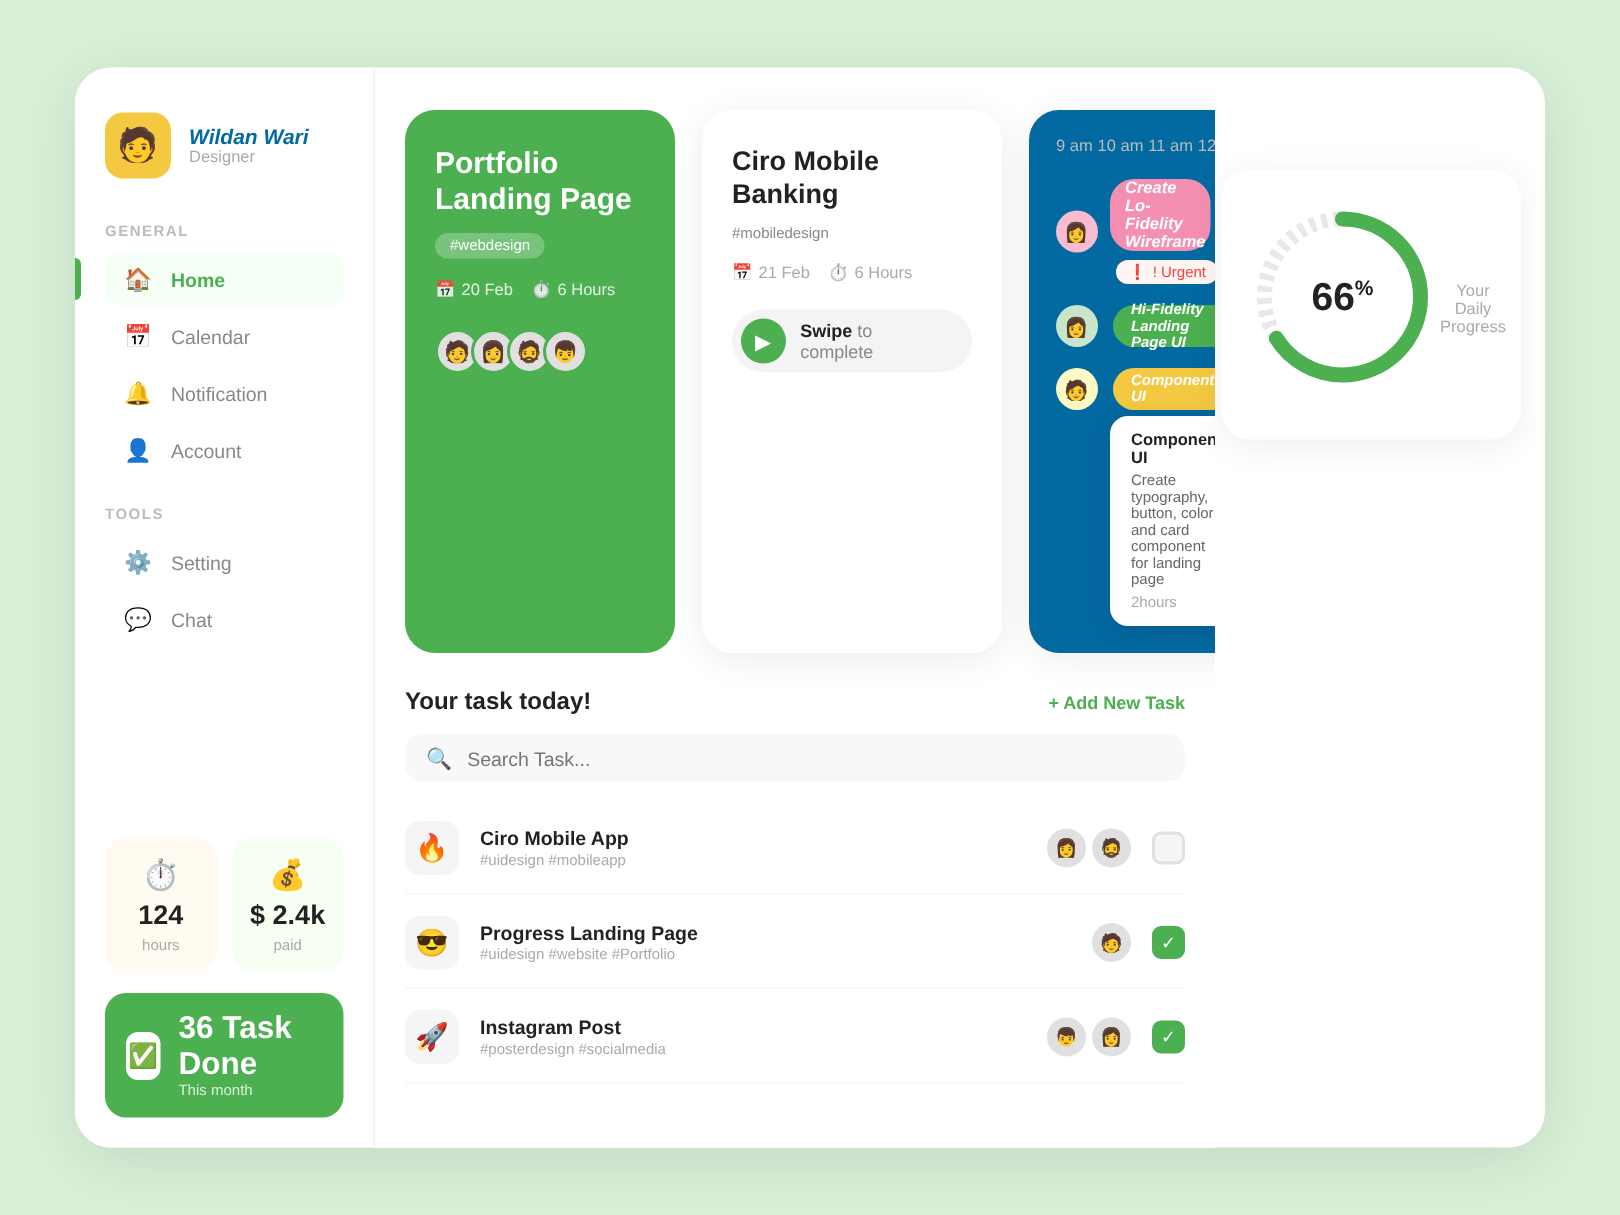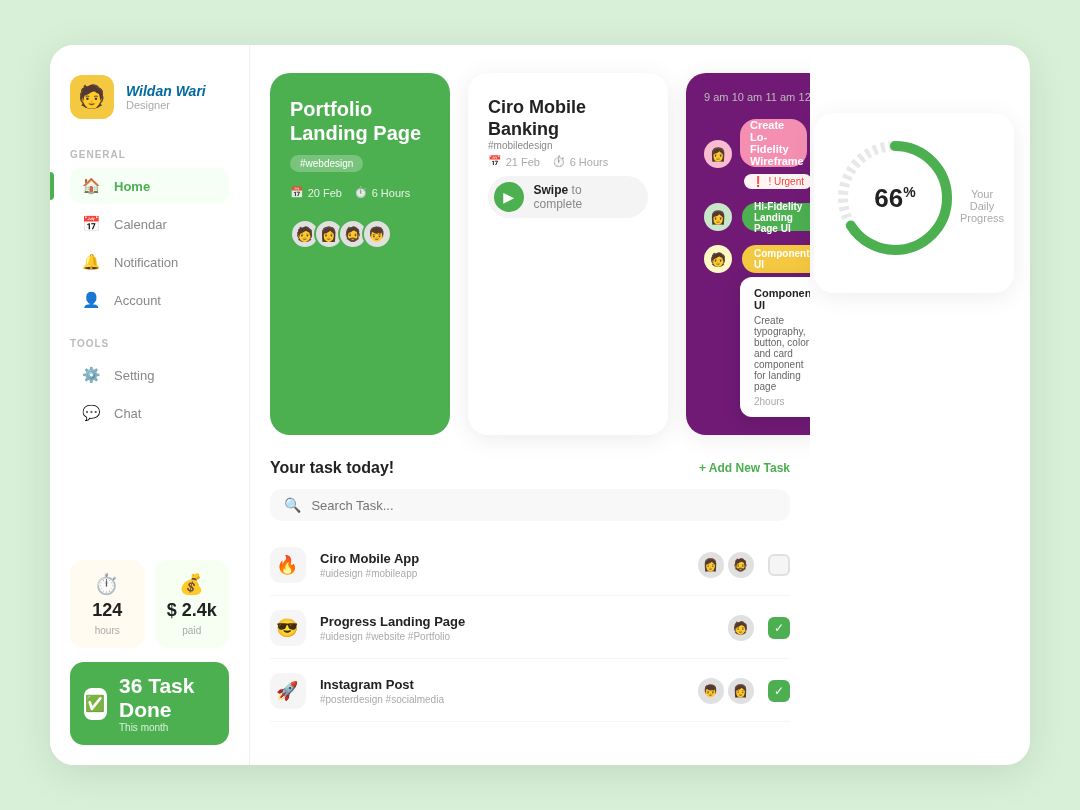--- a/index.html
+++ b/index.html
@@ -209,20 +209,21 @@
     
     .mobile-card {
       background: #fff;
       border-radius: 20px;
       padding: 24px 20px 18px 20px;
       width: 200px;
       min-width: 200px;
       box-shadow: 0 4px 24px rgba(0,0,0,0.08);
       display: flex;
       flex-direction: column;
+      gap: 10px;
       position: relative;
     }
     .mobile-card .card-title {
       font-size: 18px;
       font-weight: 800;
       color: #222;
       line-height: 1.2;
     }
     .mobile-card .tag {
       font-size: 10px;
@@ -248,21 +249,21 @@
       display: flex; align-items: center; justify-content: center;
       color: #fff;
       font-size: 14px;
     }
     .swipe-text { font-size: 12px; color: #888; }
     .swipe-text strong { color: #222; }
 
     
     .timeline-card {
       flex: 1;
-      background: #701a75;
+      background: #0369a1;
       border-radius: 20px;
       padding: 18px 18px;
       box-shadow: 0 4px 24px rgba(0,0,0,0.07);
     }
     .timeline-header {
       display: flex;
       justify-content: space-between;
       margin-bottom: 16px;
       font-size: 11px;
       color: #bbb;
@@ -287,20 +288,21 @@
     .timeline-bar {
       flex: 1;
       height: 32px;
       border-radius: 20px;
       display: flex;
       align-items: center;
       padding: 0 14px;
       font-size: 11px;
       font-weight: 600;
       color: #fff;
+      font-style: italic;
     }
     .bar-pink { background: #f48fb1; }
     .bar-green { background: #4caf50; }
     .bar-yellow { background: #f5c842; }
     .tooltip-box {
       background: #fff;
       border-radius: 12px;
       box-shadow: 0 4px 18px rgba(0,0,0,0.12);
       padding: 10px 14px;
       font-size: 10px;

